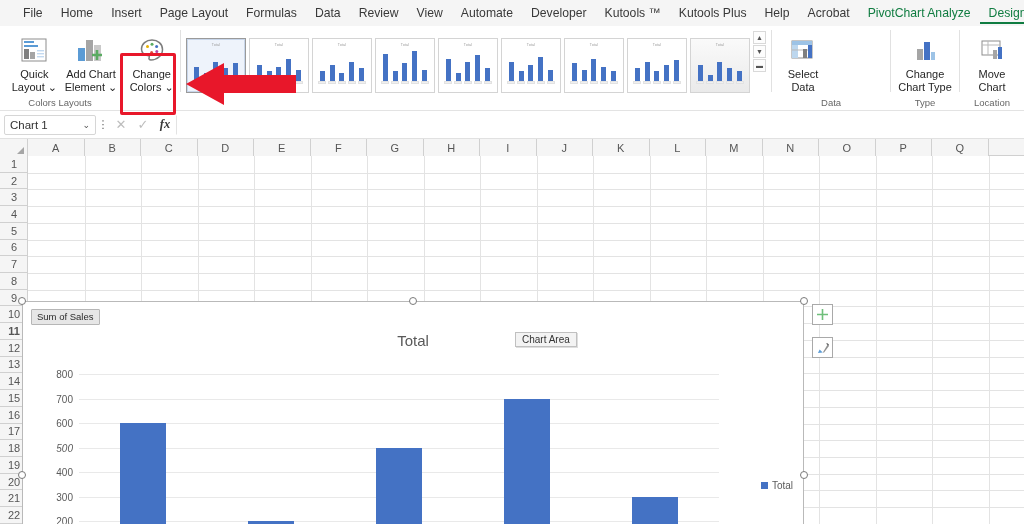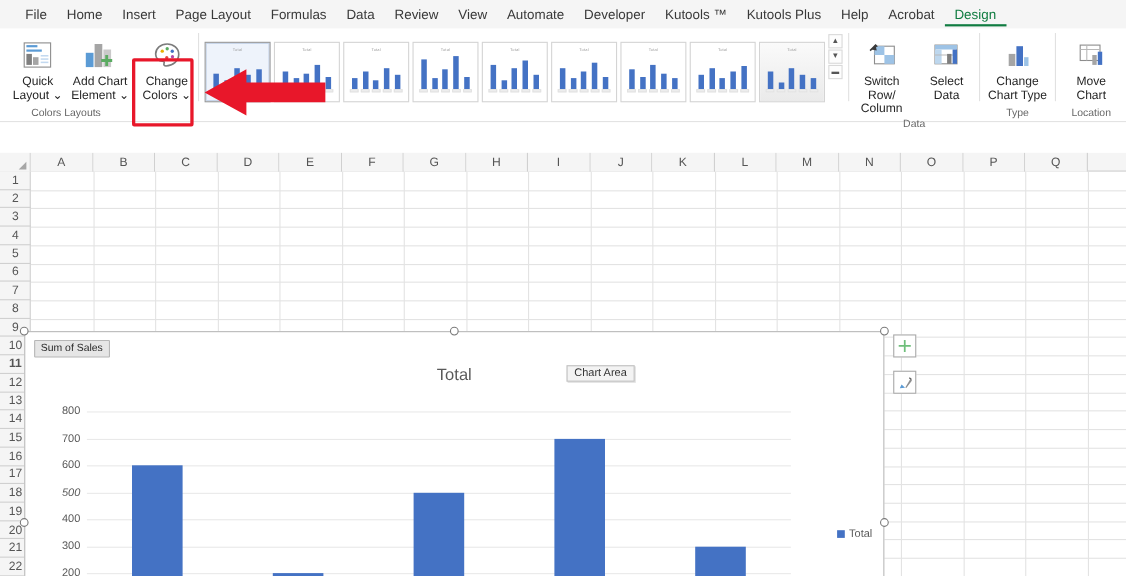--- a/index.html
+++ b/index.html
@@ -181,20 +181,21 @@
       <div class="tab">Formulas</div>
       <div class="tab">Data</div>
       <div class="tab">Review</div>
       <div class="tab">View</div>
       <div class="tab">Automate</div>
       <div class="tab">Developer</div>
       <div class="tab">Kutools ™</div>
       <div class="tab">Kutools Plus</div>
       <div class="tab">Help</div>
       <div class="tab">Acrobat</div>
+      <div class="tab ctx">PivotChart Analyze</div>
       <div class="tab active">Design</div>
     </div>
 
   <div class="ribbon">
     <div class="ribbon-inner">
 
       <div class="rgroup" style="width:180px;">
         <div class="rgroup-items" style="padding-left:6px;">
           <div class="bigbtn">
             <span class="ic">
@@ -416,35 +417,20 @@
         </div>
       </div>
 
       <div class="sep"></div>
 
       <div class="rgroup" style="width:118px;">
         <div class="rgroup-items">
           <div class="bigbtn">
             <span class="ic">
               <svg width="30" height="28" viewBox="0 0 30 28">
-                <rect x="8" y="6" width="18" height="16" fill="#fff" stroke="#8d8d8d" stroke-width="1"></rect>
-                <rect x="8" y="6" width="9" height="8" fill="#9dc3e6"></rect>
-                <rect x="17" y="14" width="9" height="8" fill="#9dc3e6"></rect>
-                <path d="M4 10l5-5 1.5 1.5" stroke="#3a3a3a" stroke-width="1.4" fill="none"></path>
-                <path d="M9 5l1 5-5-1z" fill="#3a3a3a"></path>
-              </svg>
-            </span>
-            <span class="lbl">
-              <span>Switch Row/</span><br>
-              <span>Column</span>
-            </span>
-          </div>
-          <div class="bigbtn">
-            <span class="ic">
-              <svg width="30" height="28" viewBox="0 0 30 28">
                 <rect x="4" y="5" width="20" height="17" fill="#fff" stroke="#8d8d8d" stroke-width="1"></rect>
                 <rect x="4" y="5" width="20" height="4" fill="#9dc3e6"></rect>
                 <rect x="4" y="9" width="6" height="13" fill="#bdd7ee"></rect>
                 <line x1="4" y1="14" x2="24" y2="14" stroke="#b9b9b9"></line>
                 <rect x="15" y="13" width="4" height="9" fill="#7f7f7f"></rect>
                 <rect x="20" y="9" width="4" height="13" fill="#4472c4"></rect>
               </svg>
             </span>
             <span class="lbl">
               <span>Select</span><br>
@@ -503,20 +489,31 @@
 
     <div class="hilite-box"></div>
 
     <div class="arrow">
       <svg width="110" height="46" viewBox="0 0 110 46">
         <polygon points="0,23 38,2 38,14 110,14 110,32 38,32 38,44" fill="#e8172a"></polygon>
       </svg>
     </div>
   </div>
 
+  <div class="fbar">
+    <div class="namebox">
+      <span>Chart 1</span>
+      <span class="nb-car">⌄</span>
+    </div>
+    <div class="fb-dots">⋮</div>
+    <div class="fb-ic">✕</div>
+    <div class="fb-ic" style="color:#bdbdbd;">✓</div>
+    <div class="fb-fx">fx</div>
+    <div class="fb-input"></div>
+  </div>
 
   <div class="gridwrap">
     <div class="cells" id="cells">
         <div class="vline" style="left: 56.5px;"></div>
         <div class="vline" style="left: 113px;"></div>
         <div class="vline" style="left: 169.5px;"></div>
         <div class="vline" style="left: 226px;"></div>
         <div class="vline" style="left: 282.5px;"></div>
         <div class="vline" style="left: 339px;"></div>
         <div class="vline" style="left: 395.5px;"></div>

